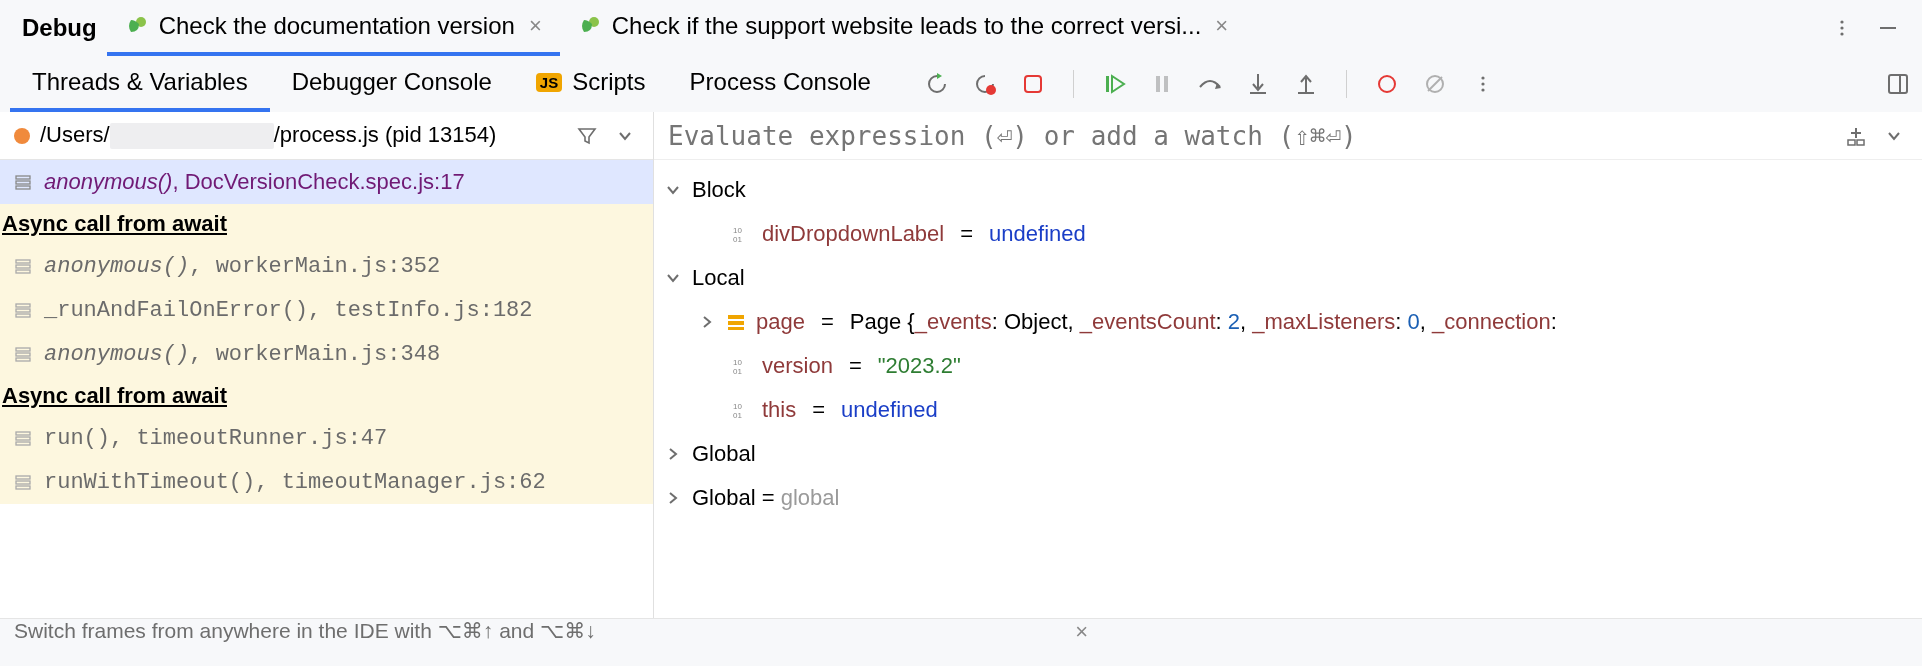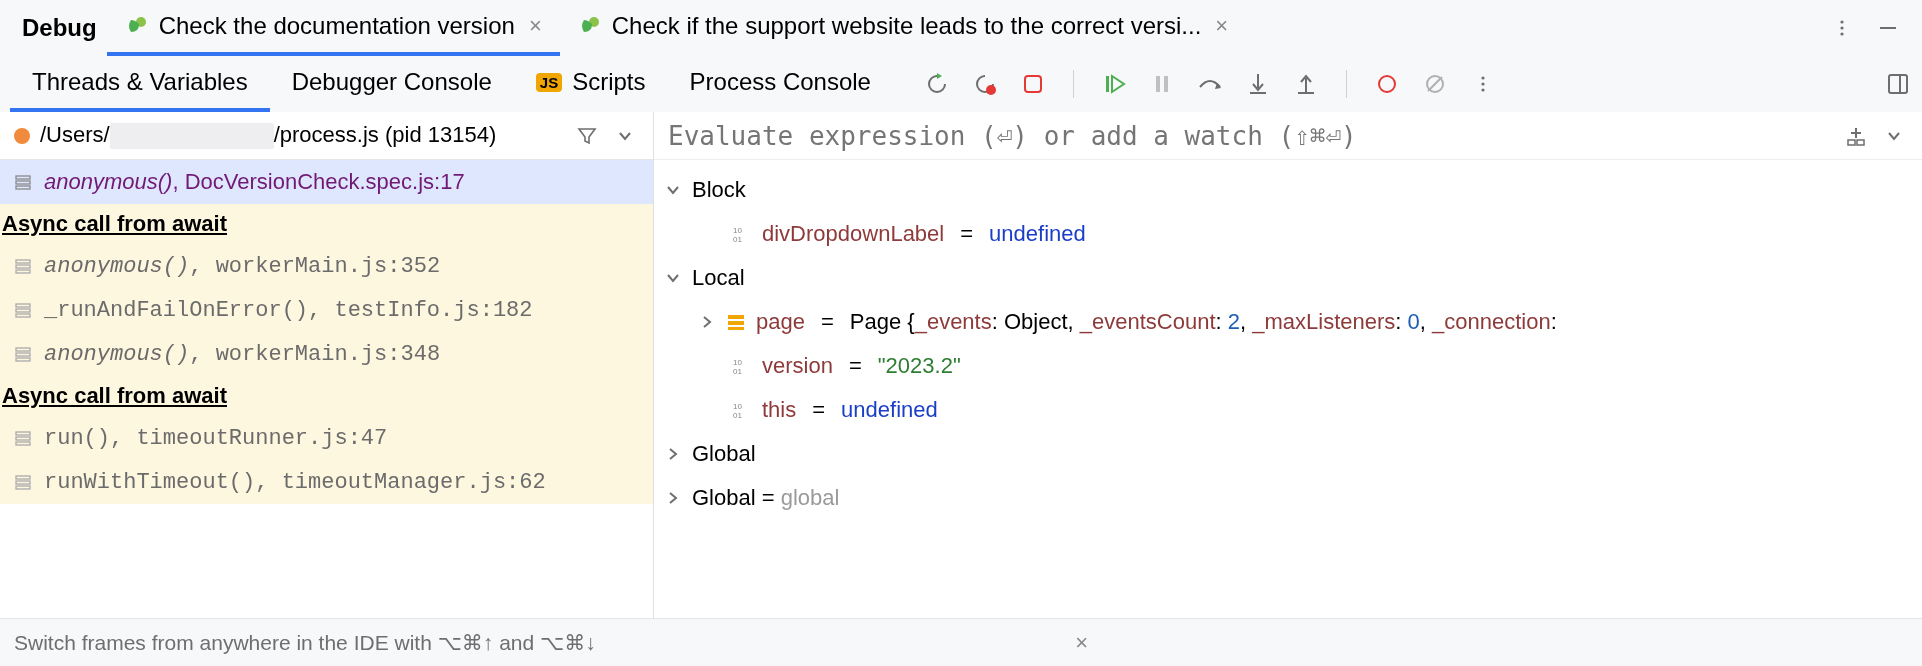--- a/index.html
+++ b/index.html
@@ -196,21 +196,21 @@
 .prop-num { color: #1a5fb4; }
 .str-lit { color: #2e7d32; }
 .dim { color: #9a9a9a; }
 
 
 .statusbar {
   position: absolute;
   bottom: 0; left: 0; right: 0;
   height: 48px;
   display: flex;
-  align-items: center;
+  align-items: flex-start;
   padding: 0 14px;
   font-size: 21px;
   color: #6e6e6e;
   background: #f7f8fa;
   border-top: 1px solid #e5e5e5;
 }
 .statusbar .close-hint { margin-left: auto; padding-right: 820px; color:#888; font-size: 22px; cursor:pointer;}
 
 svg { display: block; }
 </style>

